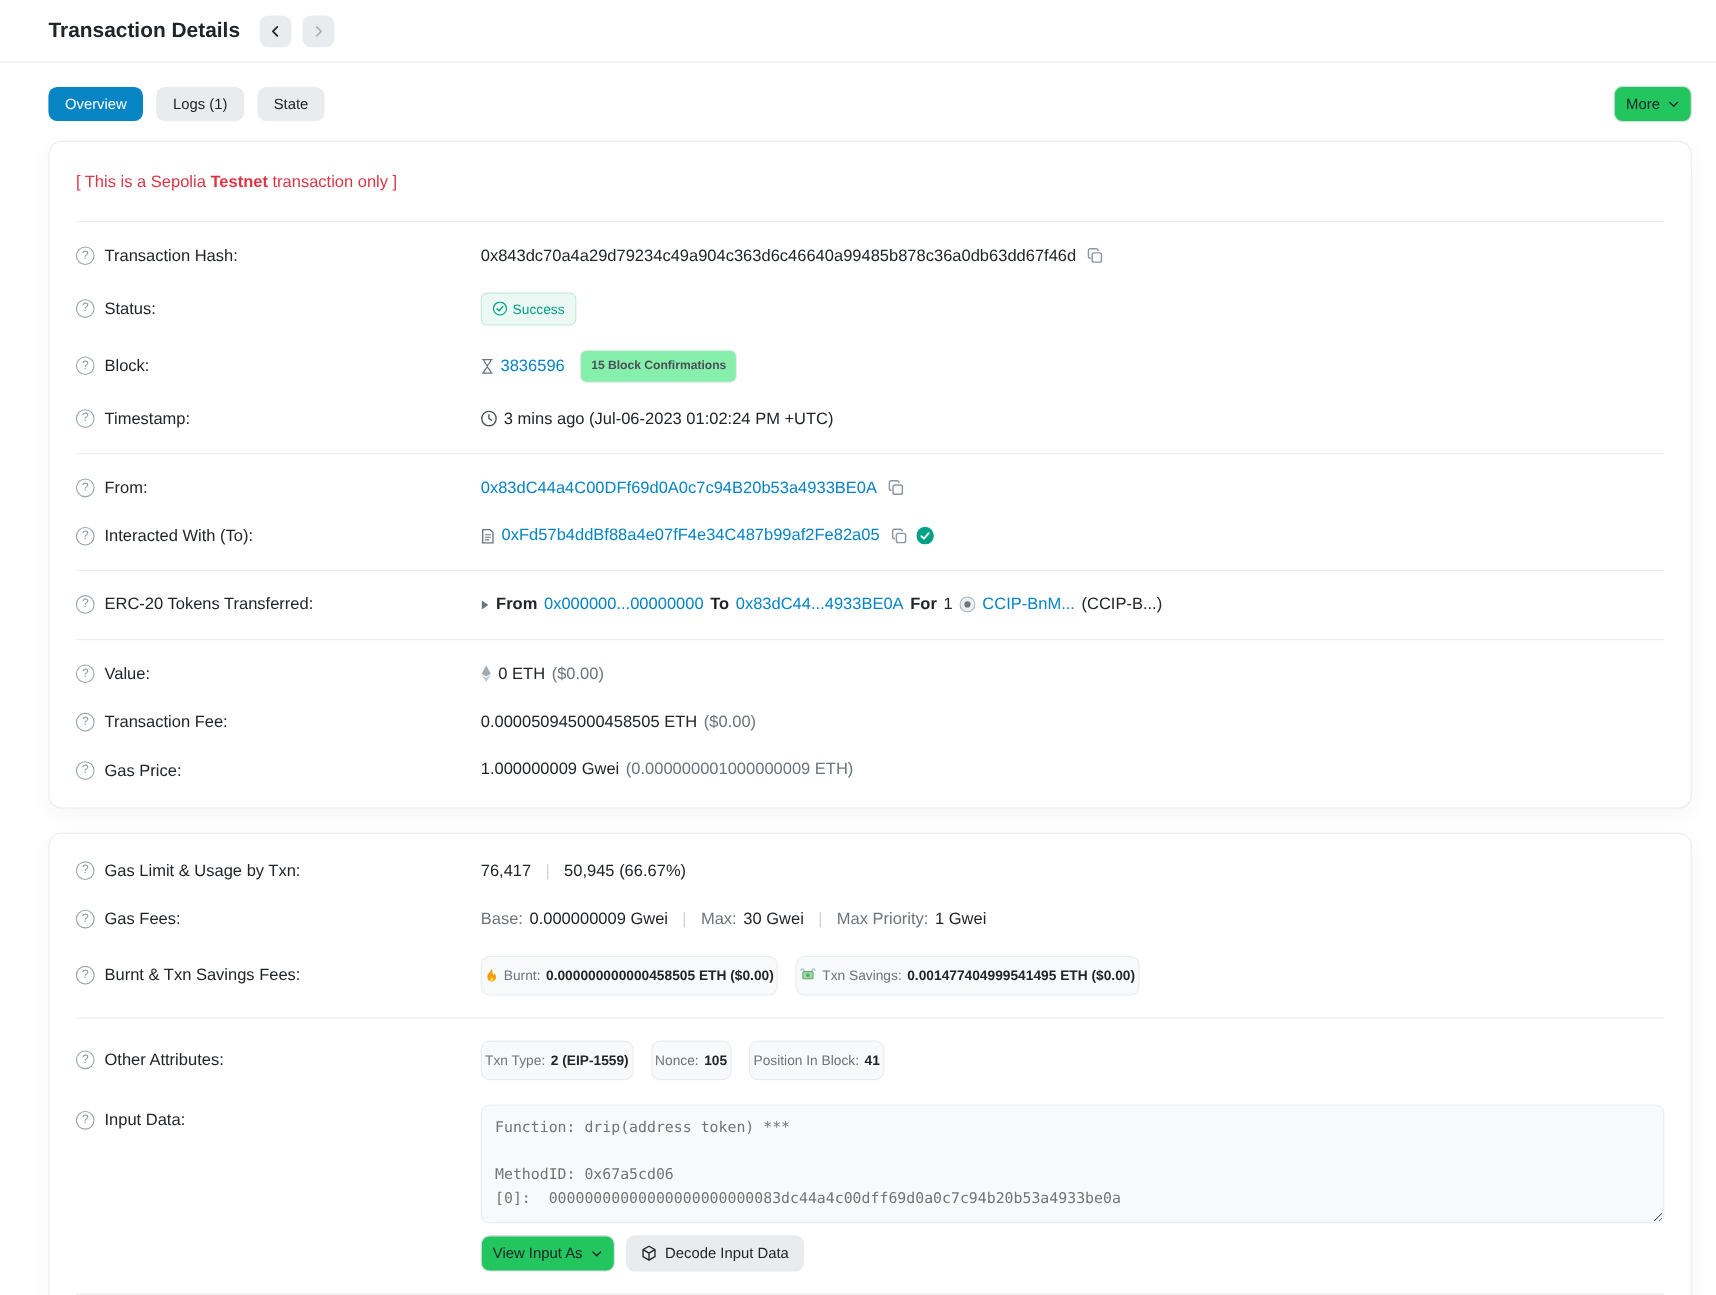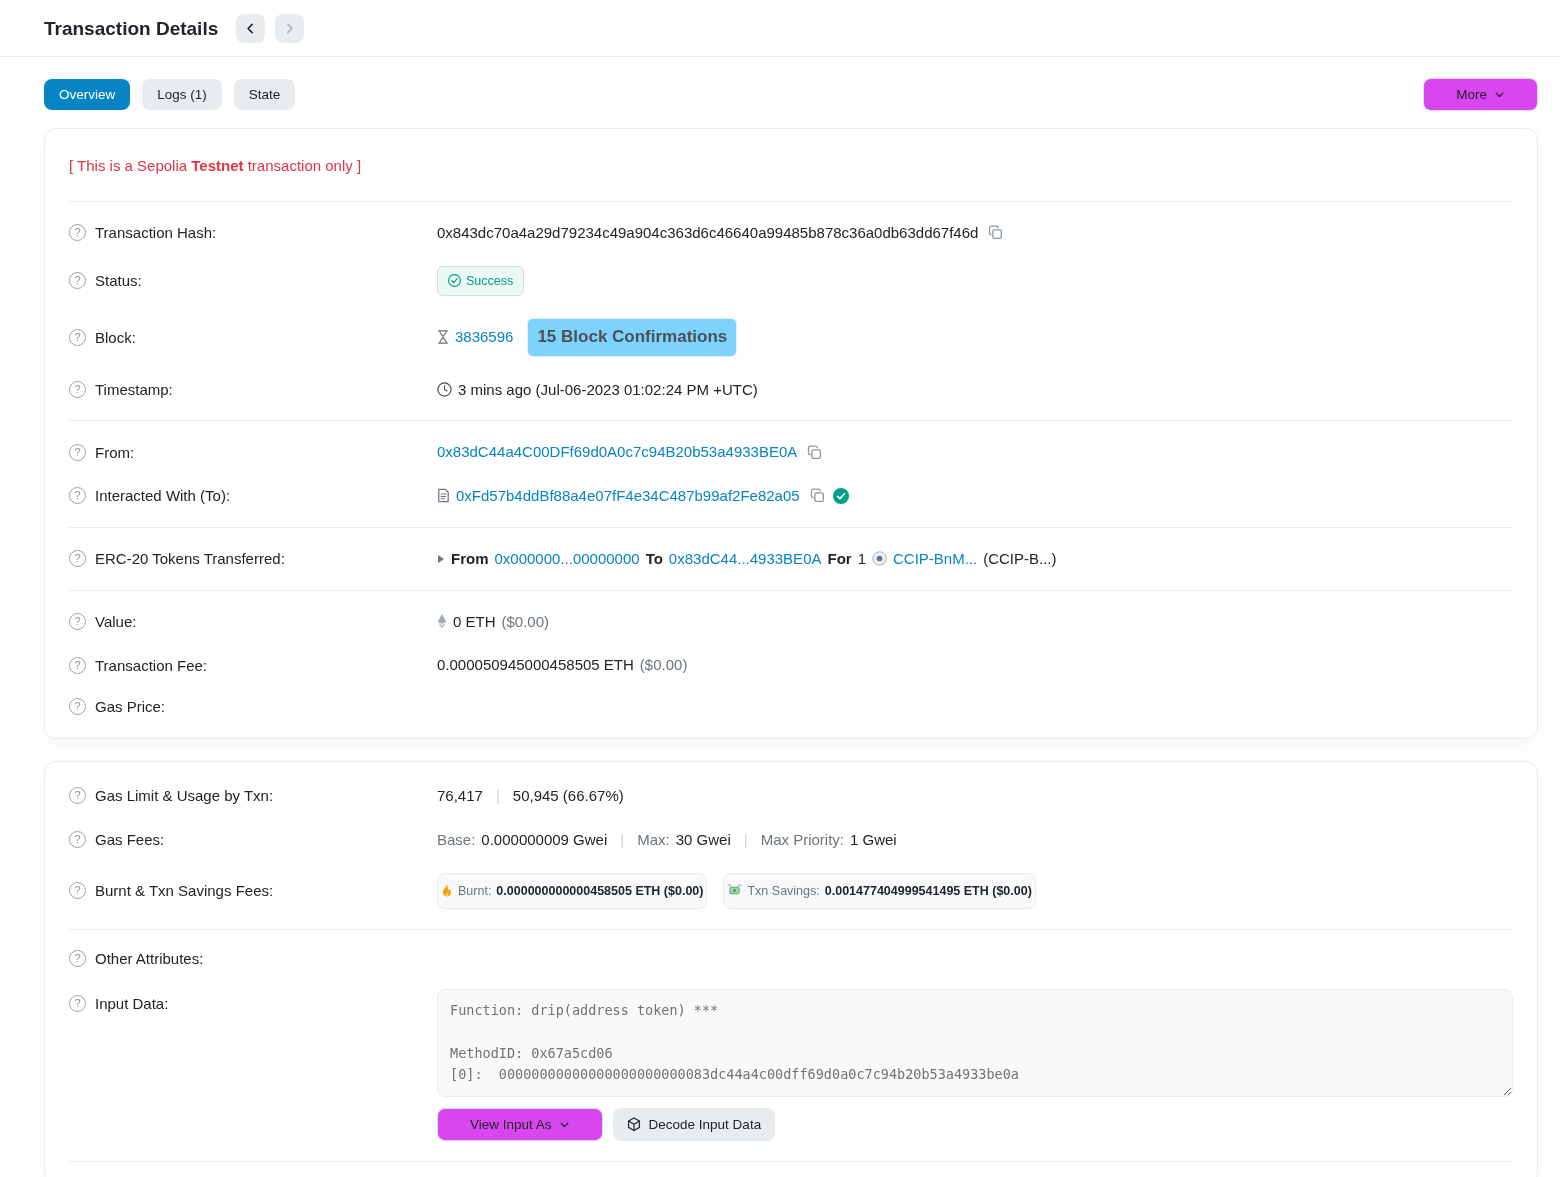--- a/index.html
+++ b/index.html
@@ -8,39 +8,39 @@
     font-size: 15px; color: #212529; background: #fff;
     width: 1560px; min-height: 1177px;
   }
   .topbar { display: flex; align-items: center; gap: 10px; padding: 14px 44px 13px; border-bottom: 1px solid #e9ecef; }
   .page-title { font-size: 19px; font-weight: 700; margin-right: 8px; }
   .nav-btn { width: 29px; height: 29px; border-radius: 8px; background: #e9ecef; border: 0; display: inline-flex; align-items: center; justify-content: center; cursor: pointer; }
   .tabsbar { display: flex; align-items: center; justify-content: space-between; padding: 21px 22px 15px 44px; }
   .tabs { display: flex; gap: 12px; }
   .tab { padding: 8px 15px; border-radius: 8px; font-size: 13.5px; background: #e9ecef; color: #212529; border: 0; cursor: pointer; font-family: inherit; }
   .tab.active { background: #0784c3; color: #fff; }
-  .btn-outline { display: inline-flex; align-items: center; gap: 7px; background: #d946ef; border: 1px solid #d8dee4; border-radius: 8px; padding: 8px 32px; font-size: 13.5px; color: #212529; cursor: pointer; font-family: inherit; }
+  .btn-outline { display: inline-flex; align-items: center; gap: 7px; background: #22c55e; border: 1px solid #d8dee4; border-radius: 8px; padding: 8px 10px; font-size: 13.5px; color: #212529; cursor: pointer; font-family: inherit; }
   .content { padding: 2px 22px 12px 44px; }
   .card { border: 1px solid #e9ecef; border-radius: 12px; padding: 12px 24px; box-shadow: 0 6px 18px rgba(33,37,41,.04); margin-bottom: 22px; background: #fff; }
   .notice { color: #dc3545; padding: 16px 0 18px; }
   hr.div { border: 0; border-top: 1px solid #e9ecef; margin: 9px 0; }
   .row { display: flex; align-items: center; padding: 11px 0; }
   .row.top { align-items: flex-start; }
   .row-label { flex: 0 0 368px; display: flex; align-items: center; gap: 9px; }
   .row.top .row-label { padding-top: 6px; }
   .row-value { flex: 1; display: flex; align-items: center; gap: 6px; flex-wrap: wrap; min-width: 0; line-height: 1.45; }
   .row-value.block-col { display: block; }
   .help { width: 17px; height: 17px; border-radius: 50%; border: 1px solid #99a3ad; color: #8b96a1; font-size: 11px; line-height: 1; display: inline-flex; align-items: center; justify-content: center; flex: none; cursor: pointer; background: none; }
   .link { color: #0784c3; text-decoration: none; cursor: pointer; }
   .muted { color: #6c757d; }
   .bold { font-weight: 700; }
   .pipe { color: #ced4da; margin: 0 7px; }
   .icon-btn { background: none; border: 0; cursor: pointer; display: inline-flex; align-items: center; padding: 2px; }
   .badge-success { display: inline-flex; align-items: center; gap: 5px; background: #ebf8f3; border: 1px solid #c2e8db; color: #00a186; font-size: 12.5px; font-weight: 500; padding: 5px 10px; border-radius: 6px; }
-  .badge-gray { display: inline-flex; align-items: center; background: #7dd3fc; border: 1px solid #e9ecef; border-radius: 6px; padding: 6px 9px; font-size: 17px; font-weight: 700; color: #495057; margin-left: 8px; }
+  .badge-gray { display: inline-flex; align-items: center; background: #86efac; border: 1px solid #e9ecef; border-radius: 6px; padding: 6px 9px; font-size: 11px; font-weight: 700; color: #495057; margin-left: 8px; }
   .attr-badge { display: inline-flex; align-items: center; gap: 5px; background: #f8f9fa; border: 1px solid #e9ecef; border-radius: 8px; padding: 8px 3px; font-size: 12.5px; margin-right: 10px; }
   .attr-badge .k { color: #6c757d; }
   .attr-badge .v { font-weight: 700; color: #212529; }
   .input-box { display: block; width: 100%; height: 108px; background: #f8f9fa; border: 1px solid #e9ecef; border-radius: 8px; padding: 10px 12px; font-family: "DejaVu Sans Mono", "Liberation Mono", monospace; font-size: 13.5px; color: #737373; resize: vertical; line-height: 1.6; }
   .input-actions { display: flex; gap: 10px; margin-top: 11px; align-items: center; }
   .btn-light { display: inline-flex; align-items: center; gap: 8px; background: #e9ecef; border: 0; border-radius: 8px; padding: 9px 14px; font-size: 13.5px; color: #212529; cursor: pointer; font-family: Liberation Sans, sans-serif; }
   svg { display: block; }
   .ml2 { margin-left: 2px; }
 </style>
 </head>
@@ -265,20 +265,24 @@
         <span>0.000050945000458505 ETH</span>
         <span class="muted">($0.00)</span>
       </div>
     </div>
 
     <div class="row">
       <div class="row-label">
         <button class="help">?</button>
         <span>Gas Price:</span>
       </div>
+      <div class="row-value">
+        <span>1.000000009 Gwei</span>
+        <span class="muted">(0.000000001000000009 ETH)</span>
+      </div>
     </div>
 
   </div>
 
   <div class="card">
 
     <div class="row">
       <div class="row-label">
         <button class="help">?</button>
         <span>Gas Limit &amp; Usage by Txn:</span>
@@ -336,20 +340,34 @@
         </span>
       </div>
     </div>
 
     <hr class="div">
 
     <div class="row">
       <div class="row-label">
         <button class="help">?</button>
         <span>Other Attributes:</span>
+      </div>
+      <div class="row-value">
+        <span class="attr-badge">
+          <span class="k">Txn Type:</span>
+          <span class="v">2 (EIP-1559)</span>
+        </span>
+        <span class="attr-badge">
+          <span class="k">Nonce:</span>
+          <span class="v">105</span>
+        </span>
+        <span class="attr-badge">
+          <span class="k">Position In Block:</span>
+          <span class="v">41</span>
+        </span>
       </div>
     </div>
 
     <div class="row top">
       <div class="row-label">
         <button class="help">?</button>
         <span>Input Data:</span>
       </div>
       <div class="row-value block-col">
         <textarea class="input-box" readonly="" spellcheck="false" style="">Function: drip(address token) ***

